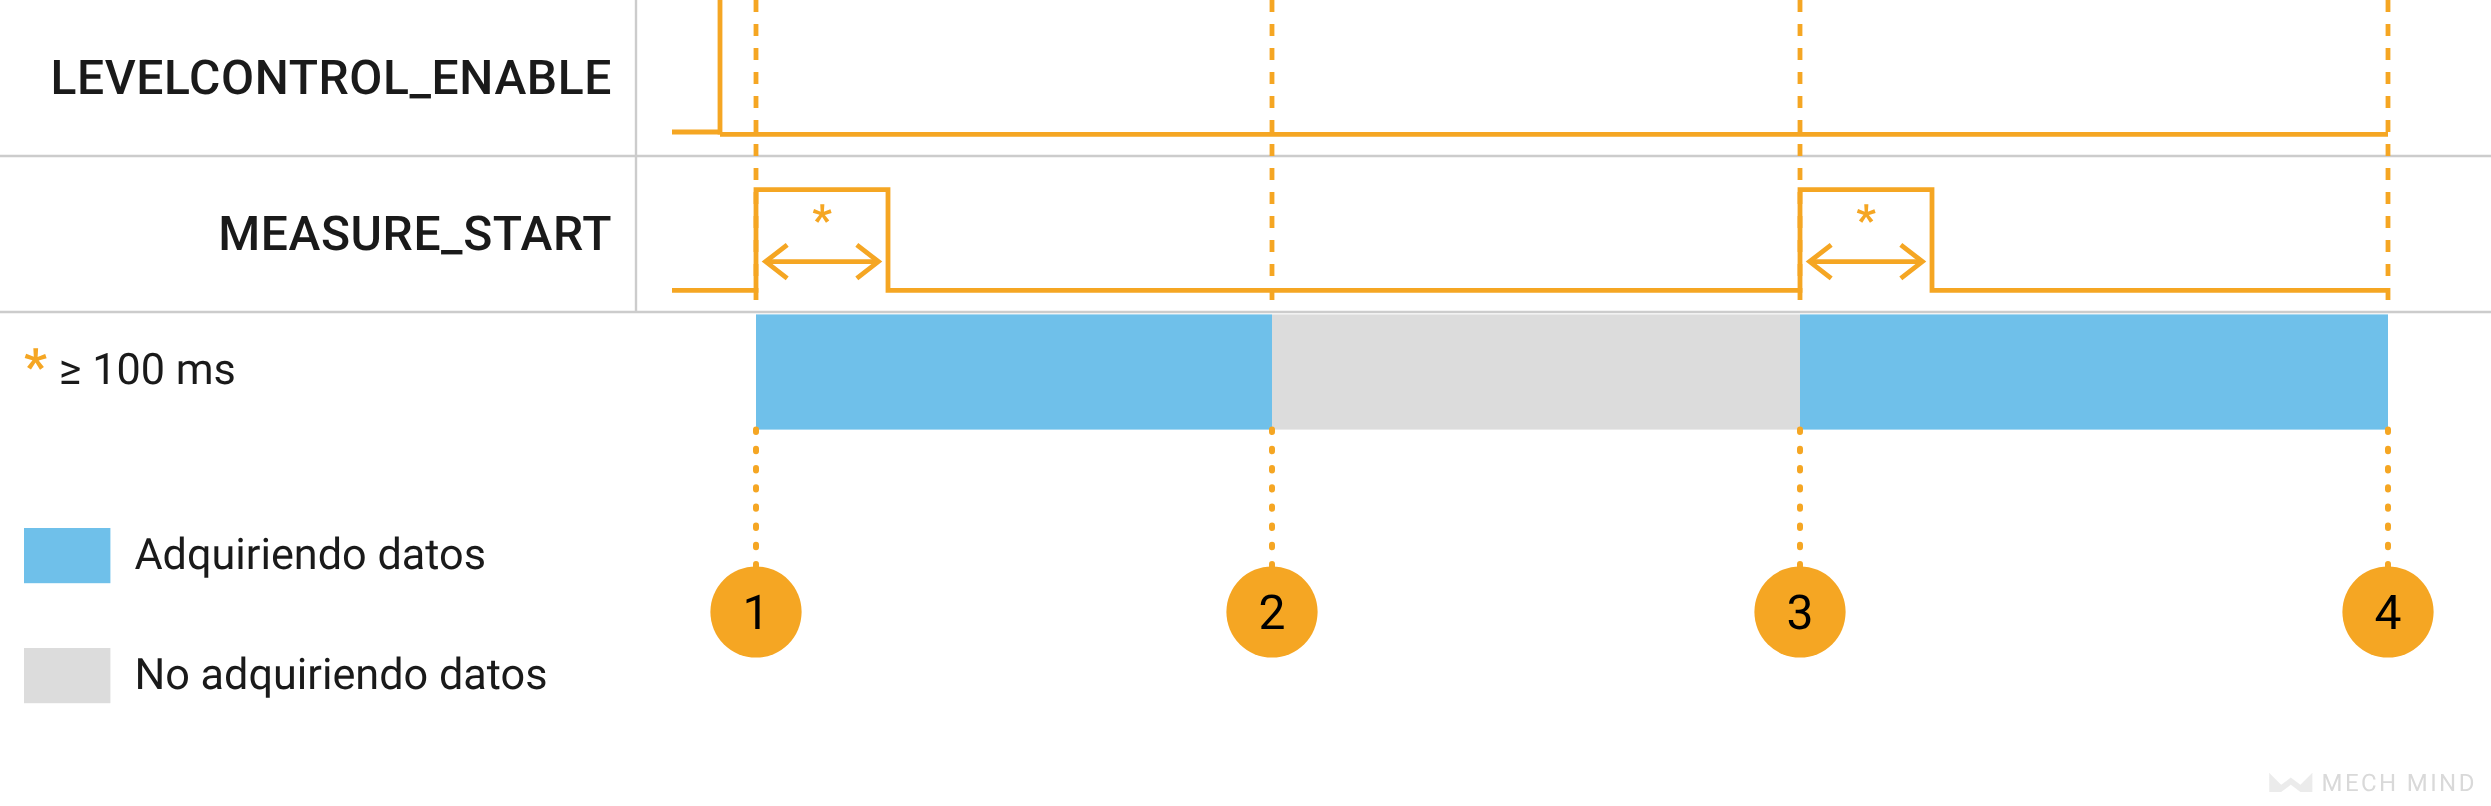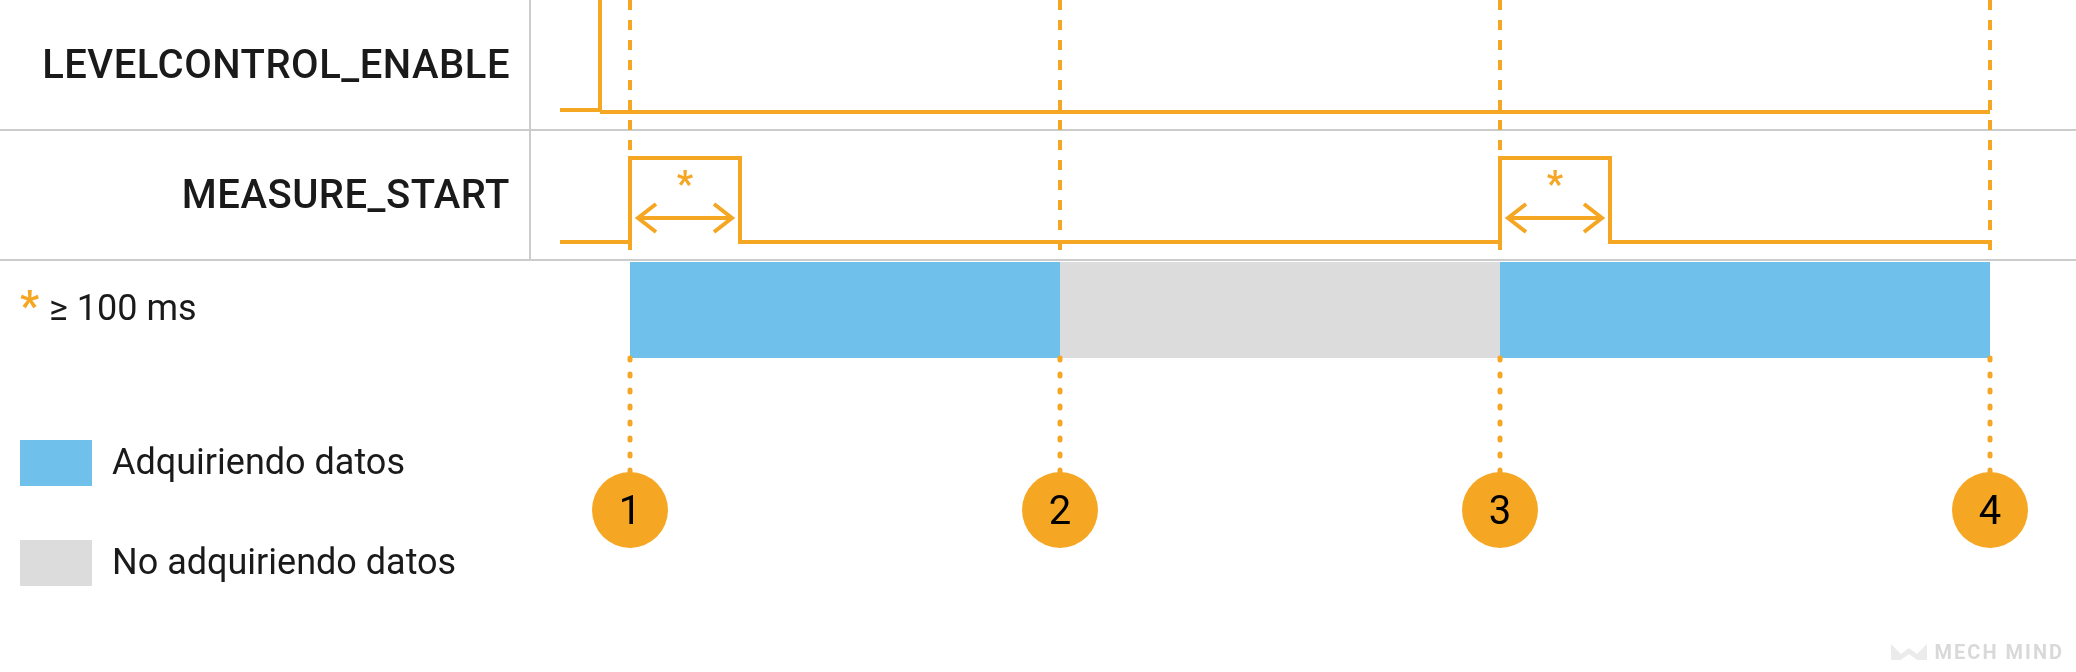--- a/index.html
+++ b/index.html
@@ -44,21 +44,21 @@
   .signal { stroke: #f5a623; stroke-width: 4; fill: none; }
   .dashline { stroke: #f5a623; stroke-width: 4; stroke-dasharray: 10 10; }
   .dotline  { stroke: #f5a623; stroke-width: 5; stroke-dasharray: 2 14; stroke-linecap: round; }
   .arrow { stroke: #f5a623; stroke-width: 4; fill: none; }
   .watermark {
     position: absolute;
     right: 12px;
     bottom: 8px;
     color: #d9d9d9;
     font-size: 20px;
-    font-weight: 700;
+    font-weight: 400;
     letter-spacing: 2px;
     display: flex;
     align-items: flex-end;
     gap: 6px;
   }
   .watermark svg { opacity: 0.5; }
 </style>
 </head>
 <body>
 

